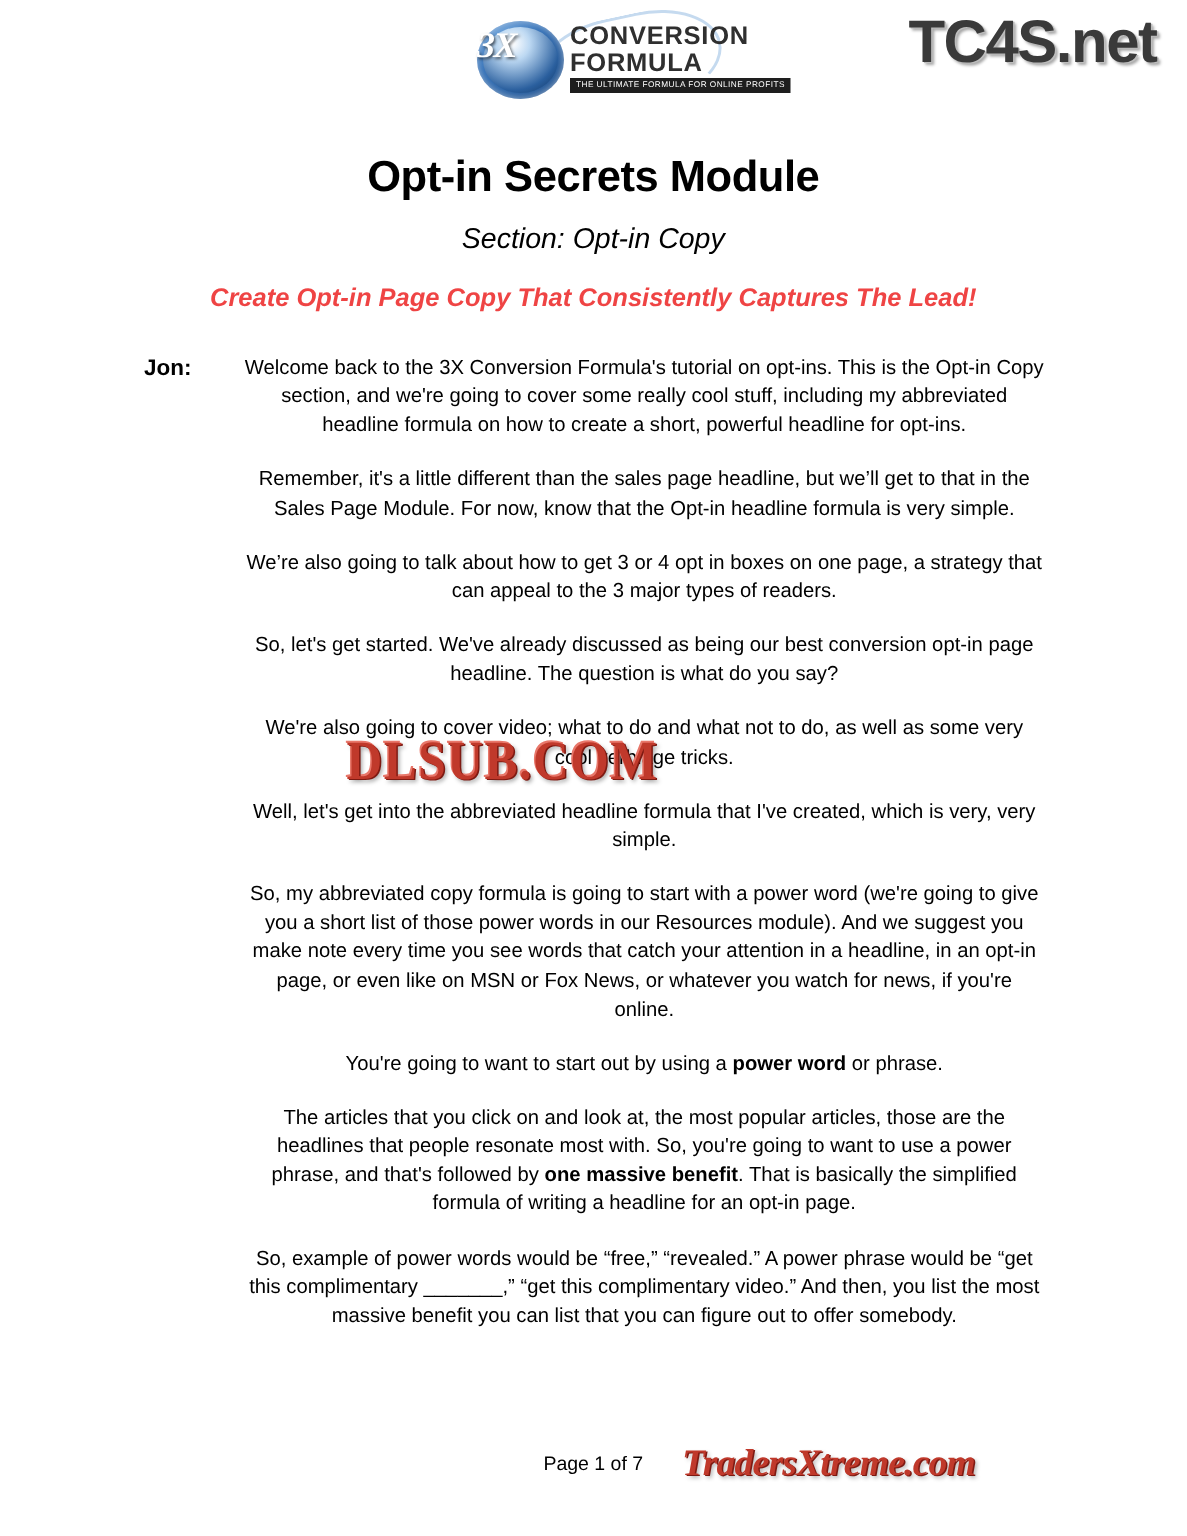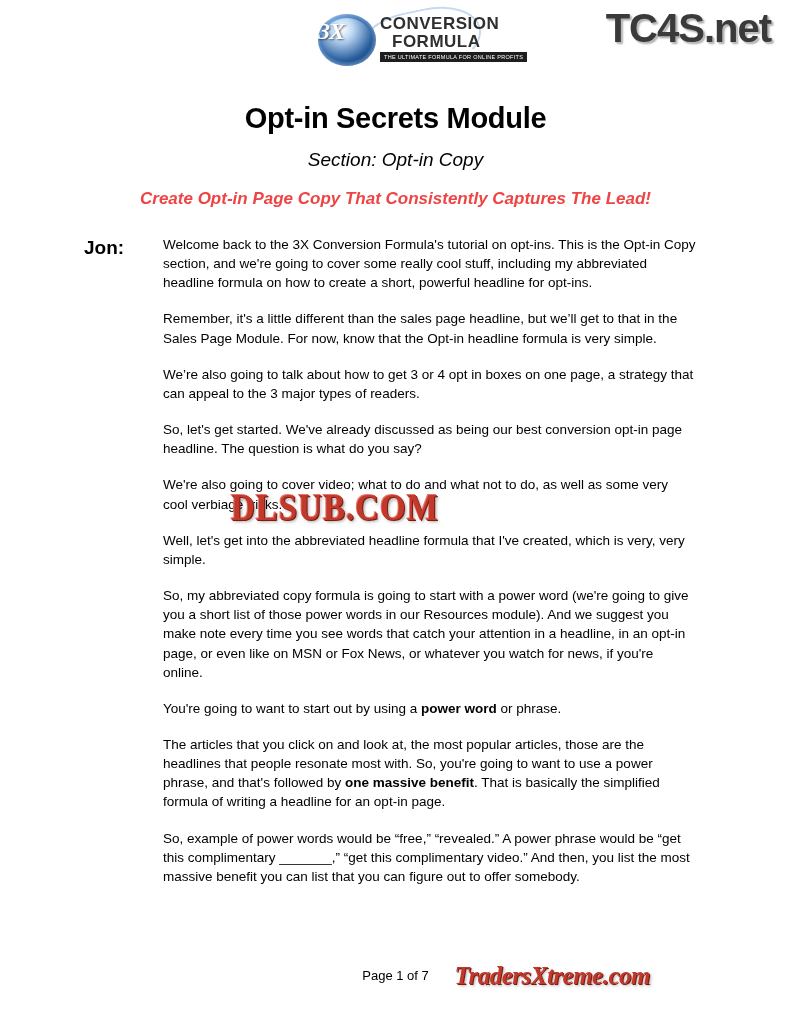--- a/index.html
+++ b/index.html
@@ -80,21 +80,20 @@
   }
   .logo-word-bottom {
     position: absolute;
     left: 62px;
     top: 24px;
     font-family: "Liberation Sans", sans-serif;
     font-weight: bold;
     font-size: 17px;
     letter-spacing: 0.5px;
     color: #2f2f2f;
-    margin-left: 12px;
   }
   .logo-tag {
     position: absolute;
     left: 62px;
     top: 44px;
     font-size: 5.5px;
     letter-spacing: 0.3px;
     color: #ffffff;
     background: #1e1e1e;
     padding: 2px 4px;
@@ -149,33 +148,33 @@
   }
 
   
   .body-wrap {
     position: relative;
     margin-top: 26px;
     padding: 0 95px 0 88px;
   }
   .speaker {
     position: absolute;
-    left: 84px;
+    left: 96px;
     top: 2px;
-    font-size: 19px;
+    font-size: 15px;
     font-weight: bold;
   }
   .paras {
     margin-left: 75px;
   }
   .para {
     font-size: 13.5px;
     line-height: 1.42;
     margin: 0 0 17px 0;
-    text-align: left;
+    text-align: center;
   }
   .para:last-child { margin-bottom: 0; }
   .b { font-weight: bold; }
 
   
   .watermark {
     position: absolute;
     left: 231px;
     top: 490px;
     font-family: "Liberation Serif", serif;

